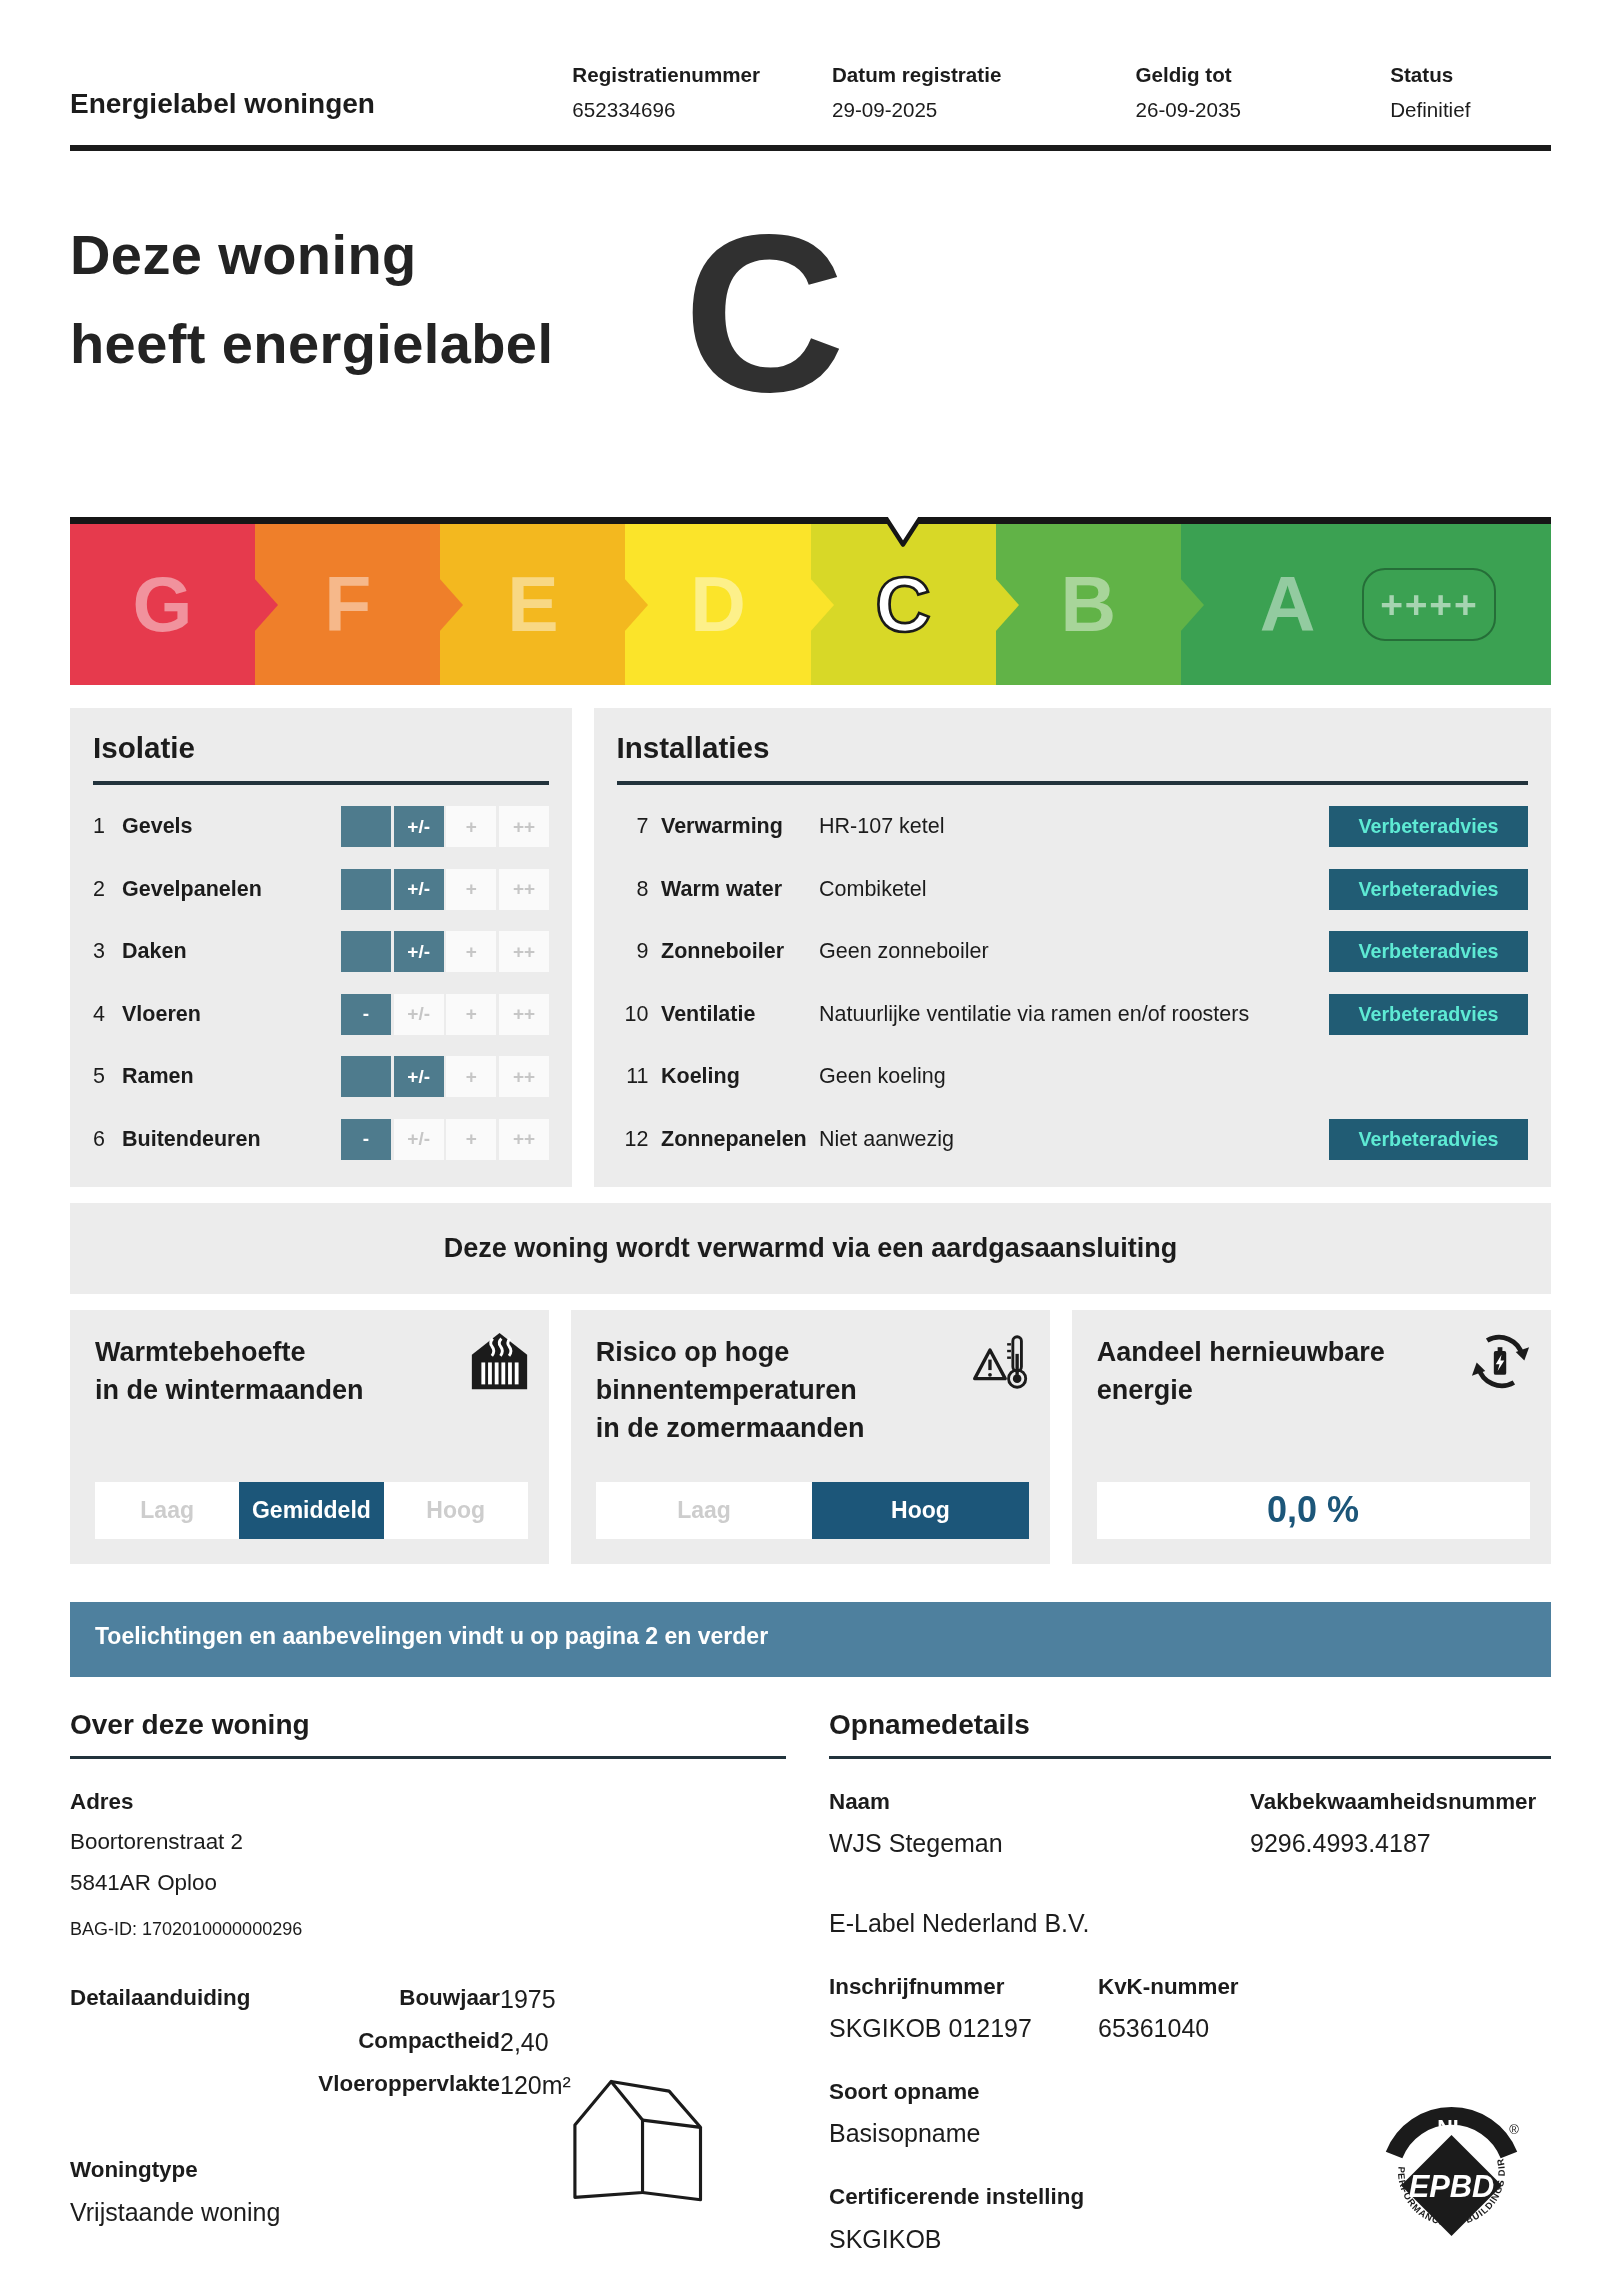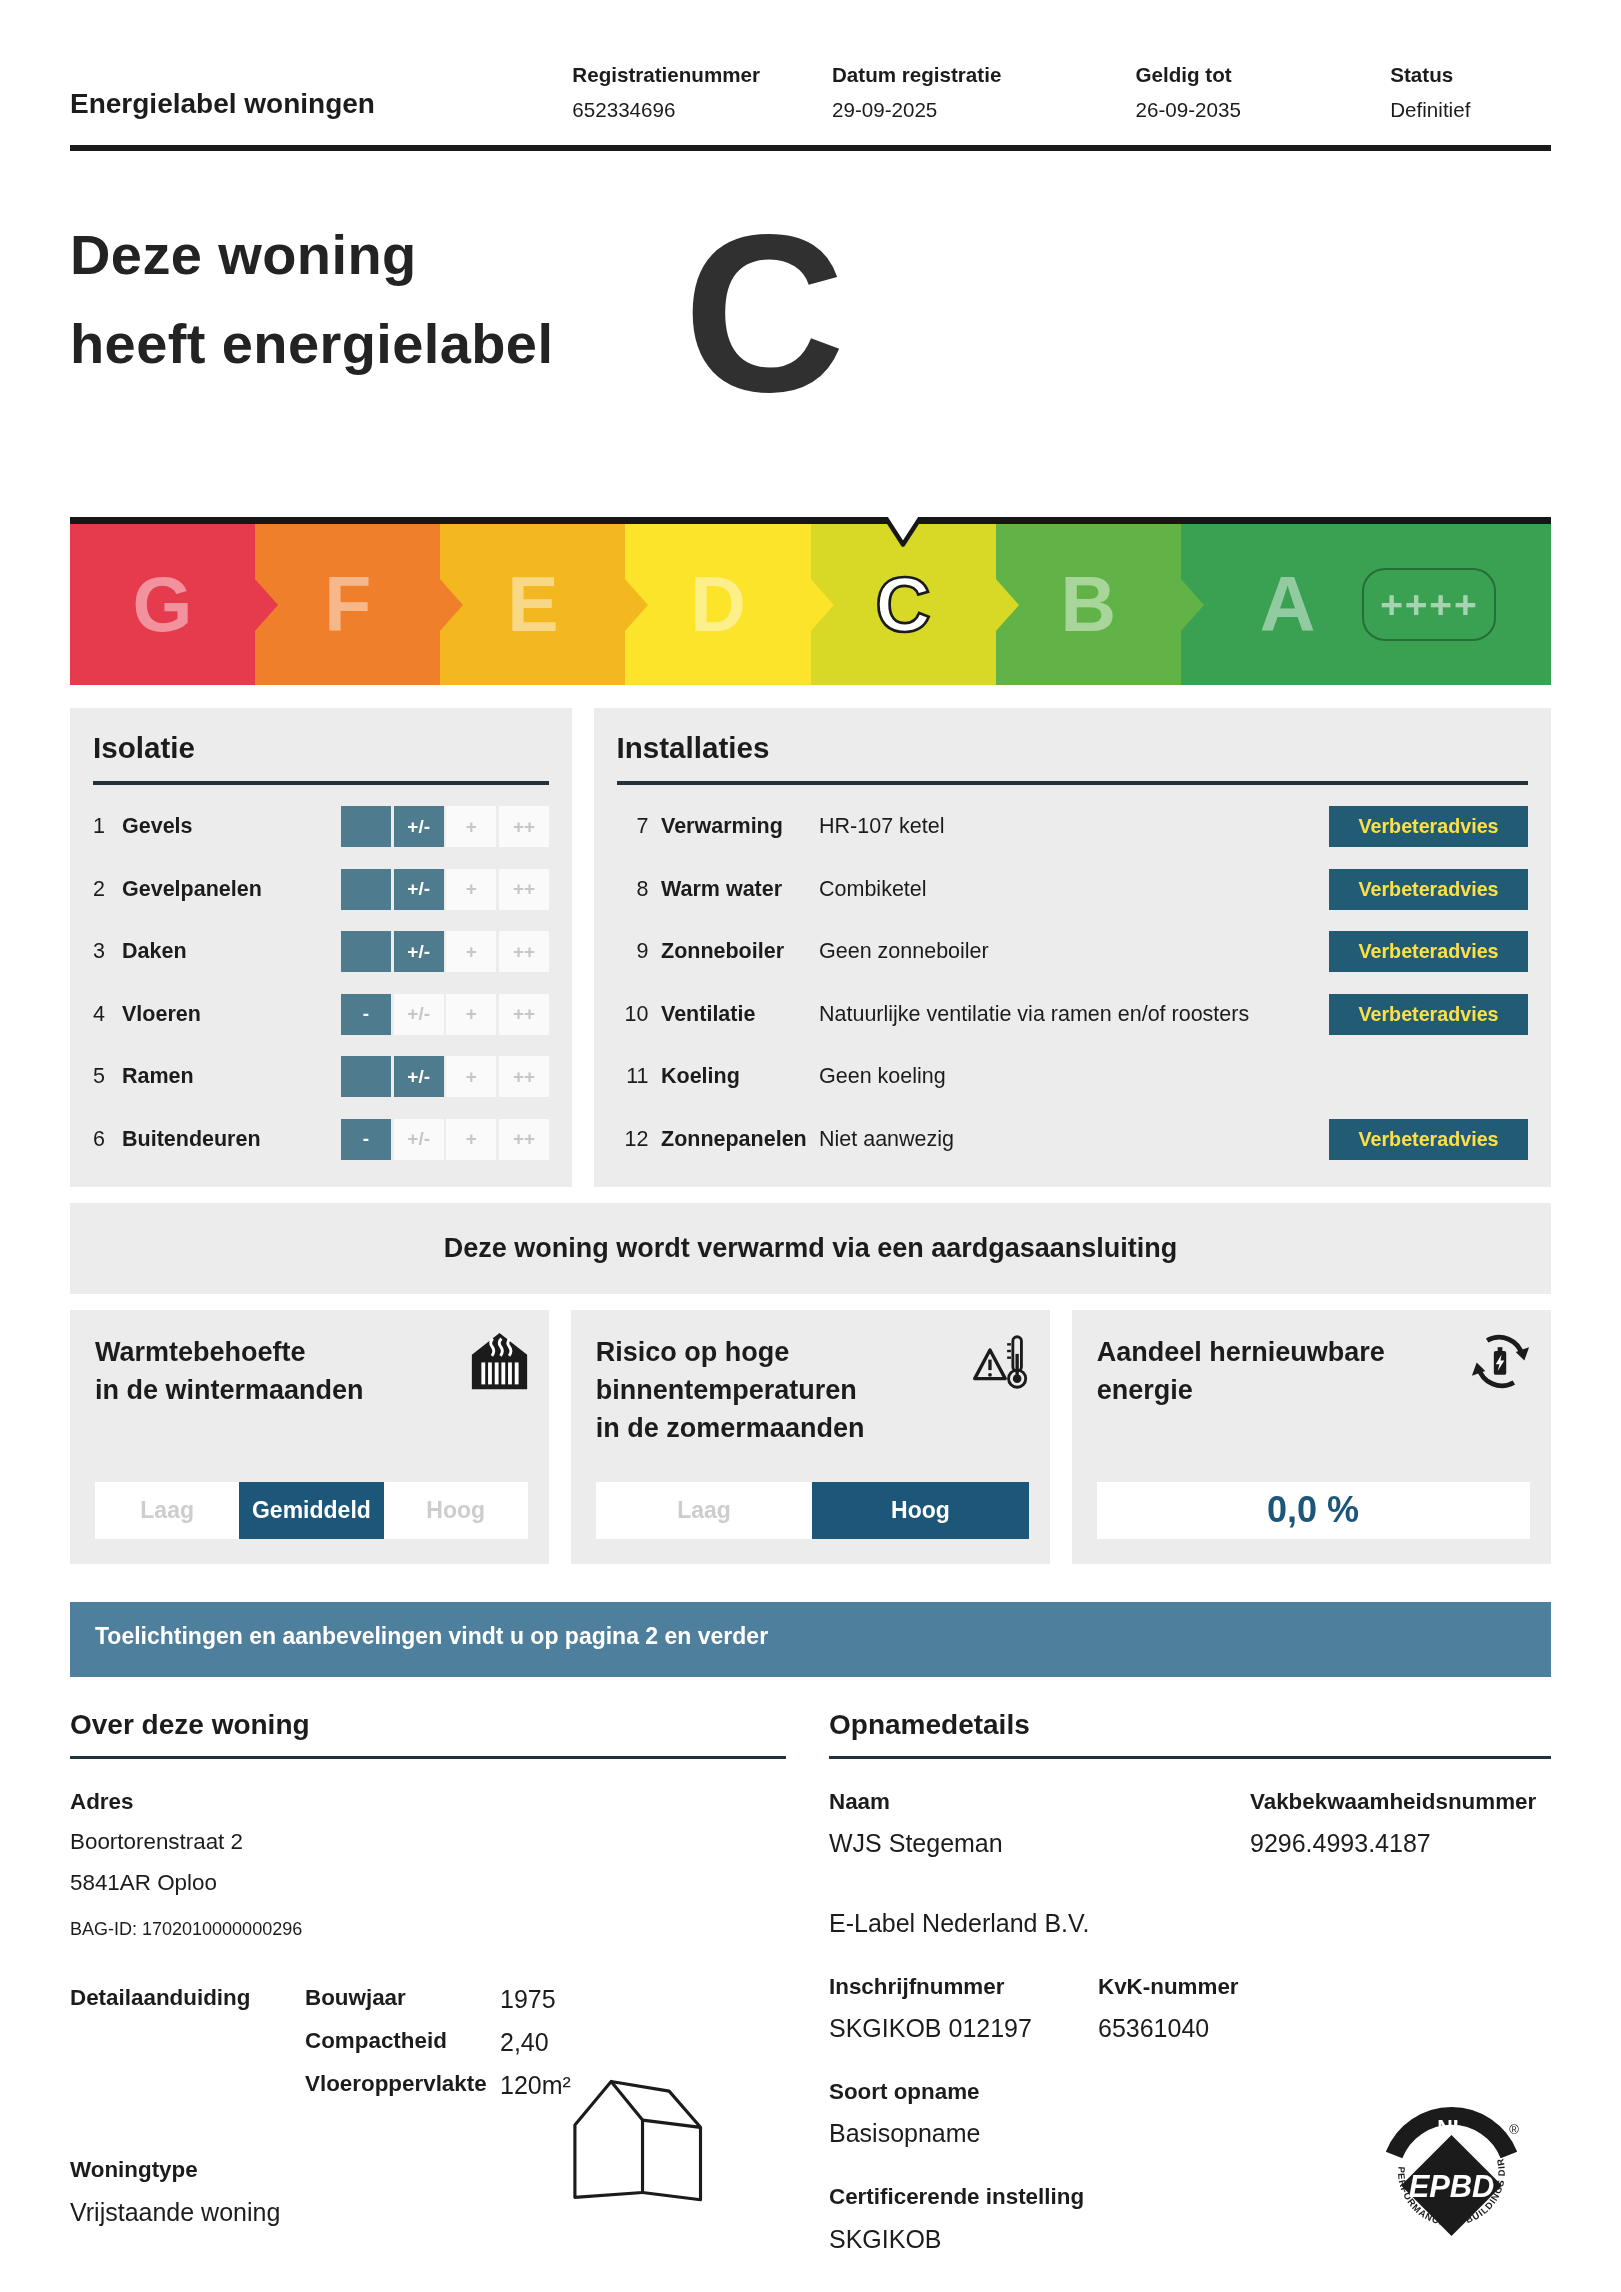--- a/index.html
+++ b/index.html
@@ -46,21 +46,21 @@
   .iso-row .num { width:29px; font-size:21.5px; }
   .iso-row .lbl { flex:1; font-size:21.5px; font-weight:bold; }
   .cells { display:flex; gap:2.7px; width:208px; height:41px; }
   .cell { flex:1; display:flex; align-items:center; justify-content:center; font-size:19px; font-weight:bold;
           background:#fafafa; color:#c6c6c6; }
   .cell.filled { background:#4e7b8d; color:transparent; }
   .cell.filled.active { color:#ffffff; }
   .ins-row .num { width:32px; font-size:21.5px; text-align:right; margin-right:12.5px; }
   .ins-row .lbl { width:158px; font-size:21.5px; font-weight:bold; }
   .ins-row .val { flex:1; font-size:21.5px; padding-right:9px; }
-  .btn { width:199px; height:41px; background:#215c74; color:#fde047; font-size:19.7px; font-weight:bold;
+  .btn { width:199px; height:41px; background:#215c74; color:#5eead4; font-size:19.7px; font-weight:bold;
          display:flex; align-items:center; justify-content:center; }
 
   
   .gas-banner { margin-top:16px; background:#ececec; padding:30px 25px; font-size:27px; font-weight:bold;text-align:center; }
 
   
   .boxes { margin-top:16px; display:grid; grid-template-columns:1fr 1fr 1fr; gap:21.5px; }
   .ibox { background:#ececec; padding:23px 21.5px 25px 25px; height:254px; position:relative; display:flex; flex-direction:column; }
   .ibox-title { font-size:27px; font-weight:bold; line-height:38px; padding-right:75px; }
   .ibox-icon { position:absolute; top:21.5px; right:19.7px; width:61px; height:61px; }
@@ -77,21 +77,21 @@
   .bottom { margin-top:32px; display:grid; grid-template-columns:716px 1fr; gap:43px; }
   .b-title { font-size:28px; font-weight:bold; }
   .b-rule { height:3.6px; background:#22333c; margin-top:14.3px; margin-bottom:30px; }
   .f-label { font-size:22.4px; font-weight:bold; }
   .f-value { font-size:25px; }
   .adres-line { font-size:22.4px; margin-top:14.3px; }
   .bag { font-size:18px; margin-top:23px; }
   .detail-row { margin-top:45px; display:flex; }
   .detail-row .f-label { width:235px; }
   .facts { display:flex; flex-direction:column; gap:14.3px; }
-  .fact { display:flex; }
+  .fact { display:flex;text-align:right; }
   .fact .f-label { width:195px; }
   .woning-block { margin-top:57px; }
   .woning-block .f-value { margin-top:14.3px; }
   .house-outline { position:absolute; left:488px; top:354px; width:157px; height:148px; }
   .over-col, .opname-col { position:relative; }
   .op-row1 { display:grid; grid-template-columns:421px auto; }
   .op-block { margin-bottom:36px; }
   .op-block .f-value { margin-top:14.3px; }
   .op-row3 { display:flex; }
   .op-row3 .op-block:first-child { width:269px; }

